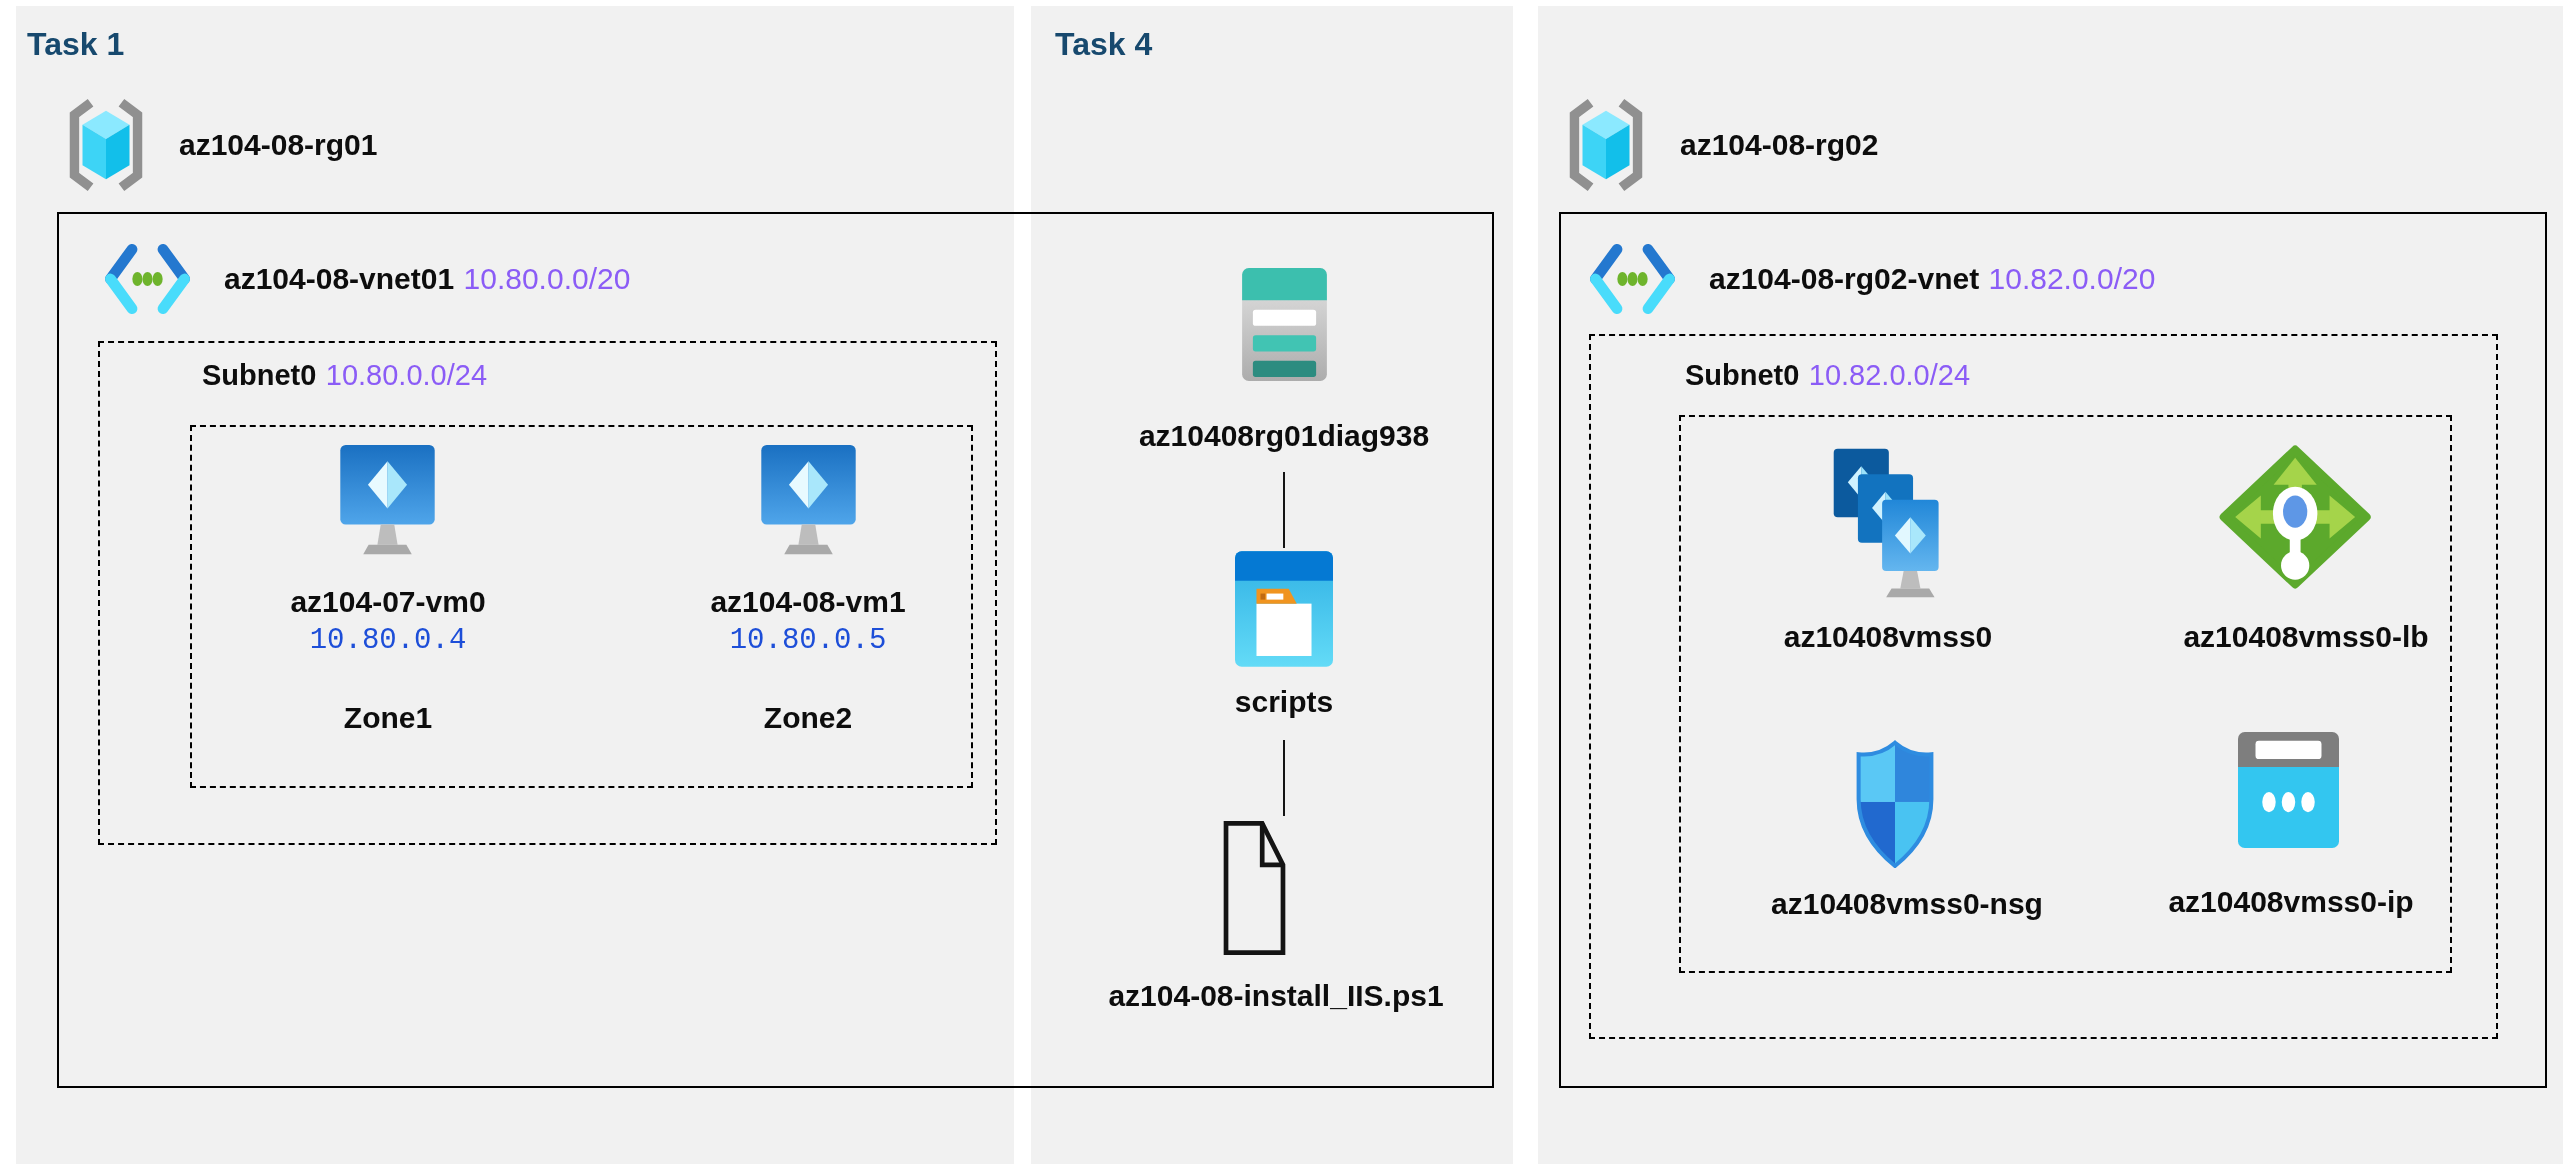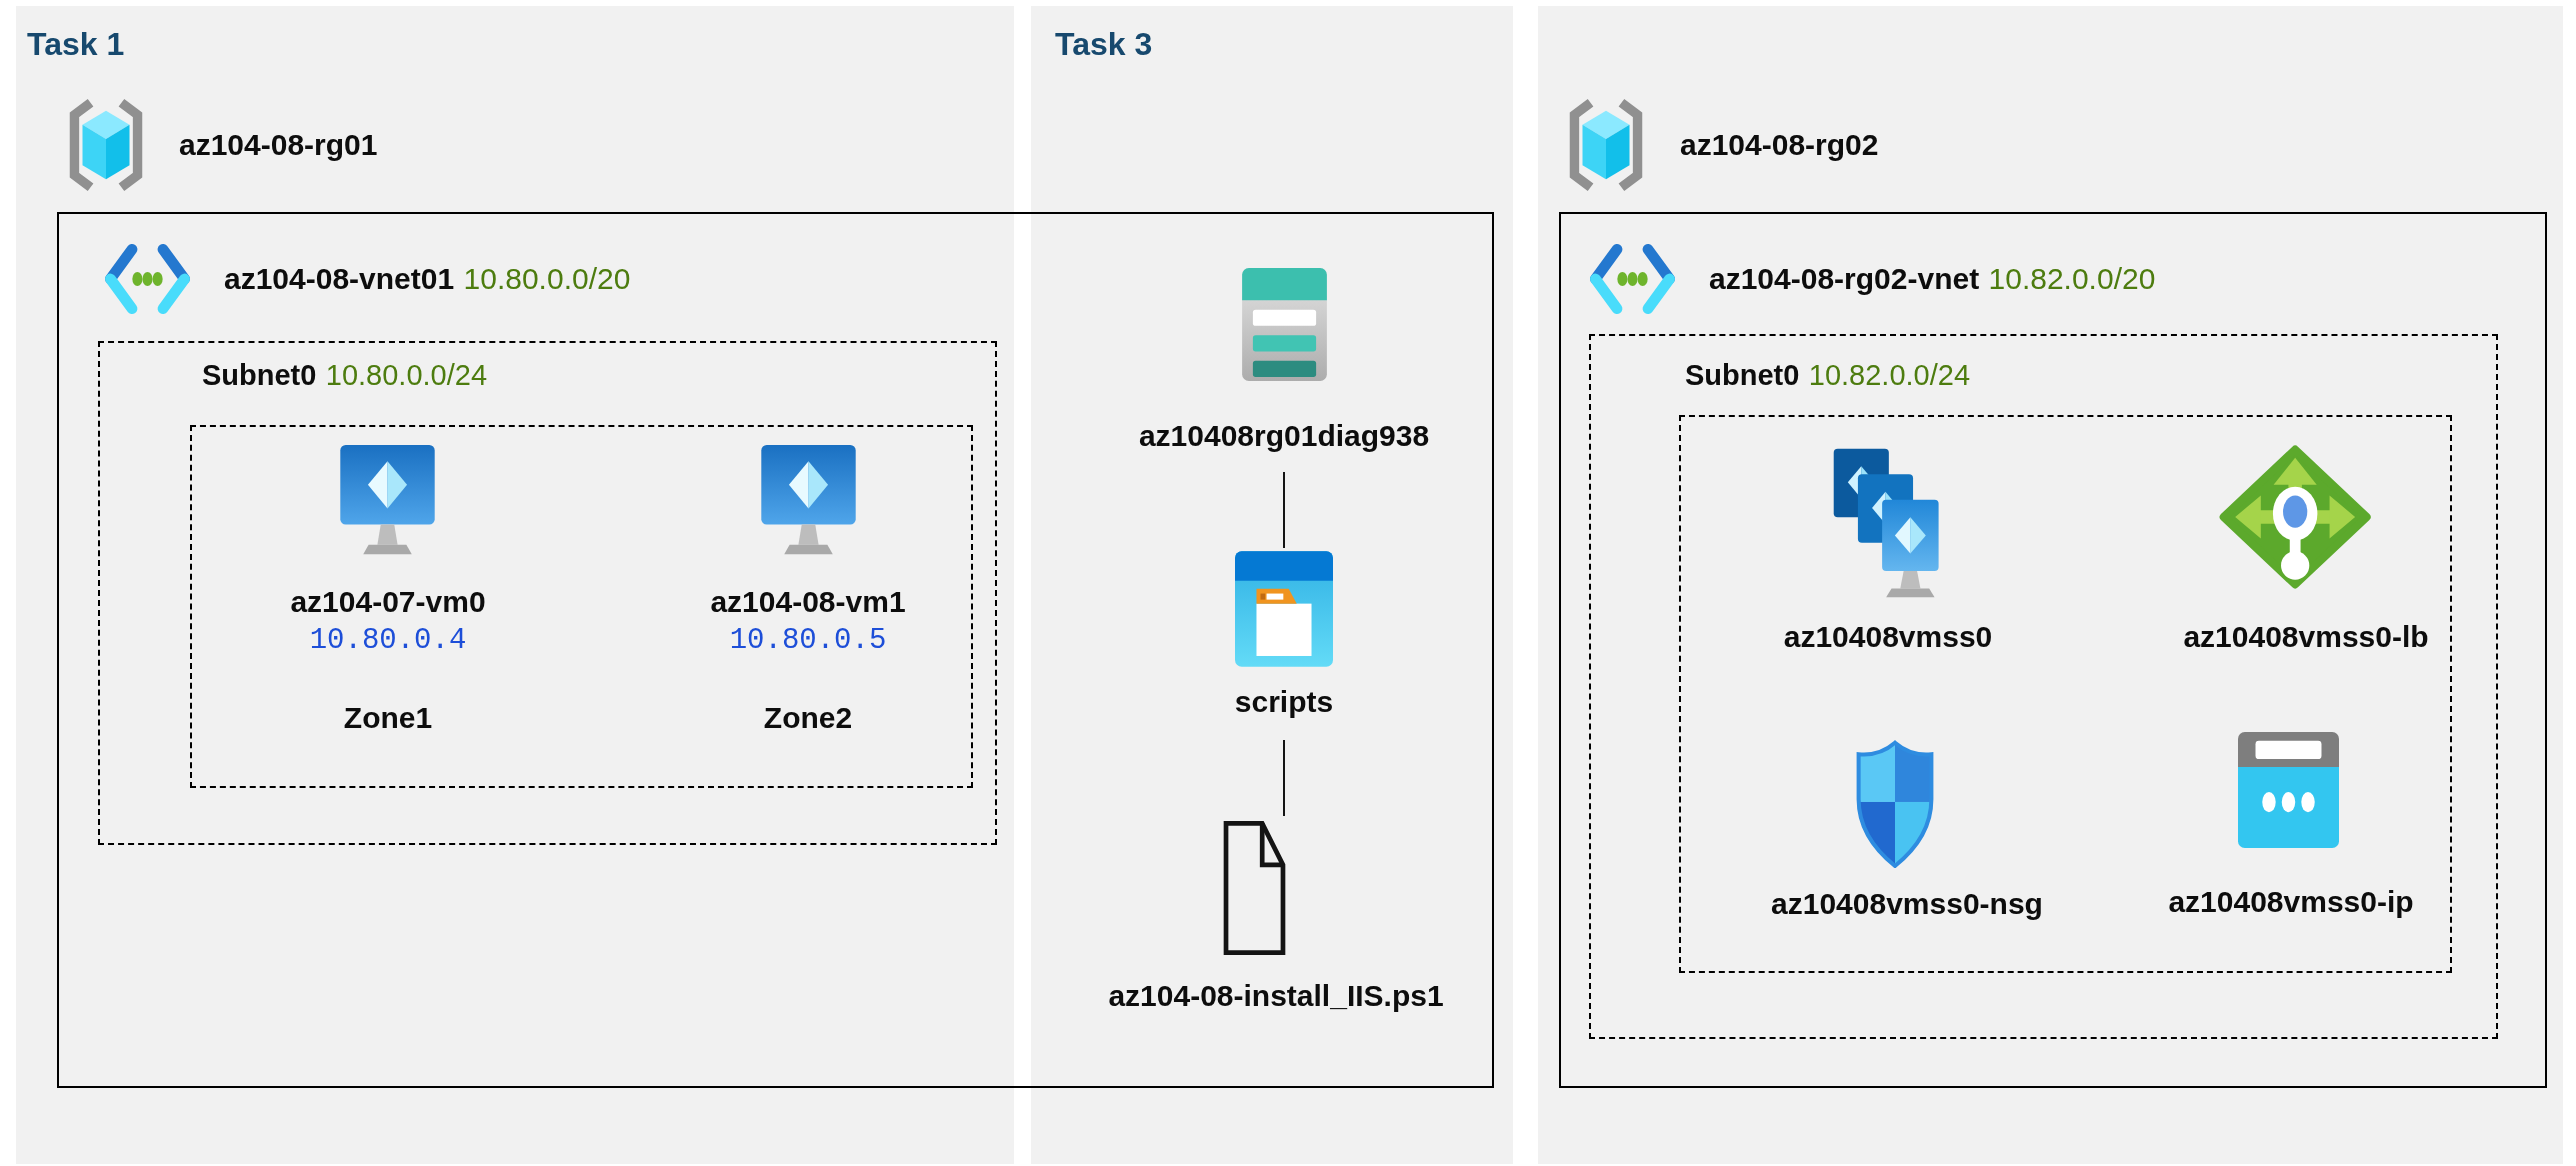--- a/index.html
+++ b/index.html
@@ -5,36 +5,36 @@
   html,body{margin:0;padding:0;background:#ffffff;}
   .canvas{position:relative;width:2576px;height:1166px;background:#ffffff;
           font-family:"Liberation Sans",sans-serif;overflow:hidden;}
   .panel{position:absolute;top:6px;height:1158px;background:#F1F1F1;}
   .task-title{position:absolute;font-size:32px;font-weight:bold;color:#17496E;white-space:nowrap;}
   .blackbox{position:absolute;border:2.7px solid #000;box-sizing:border-box;}
   .dashedbox{position:absolute;border:2px dashed #000;box-sizing:border-box;}
   .icon{position:absolute;}
   .icon svg{display:block;width:100%;height:100%;}
   .lbl{position:absolute;font-size:30px;font-weight:bold;color:#0d0d0d;white-space:nowrap;}
-  .lbl .cidr{font-weight:normal;color:#4d7c0f;margin-left:9.4px;}
+  .lbl .cidr{font-weight:normal;color:#8b5cf6;margin-left:9.4px;}
   .ctr{transform:translateX(-50%);text-align:center;}
   .plain{font-weight:normal;color:#1d4ed8;font-family:Liberation Mono, monospace;}
   .connector{position:absolute;width:2px;background:#141414;}
 </style>
 </head>
 <body>
 
 <div class="canvas">
 
   <div class="panel" style="left:16px;width:998px;"></div>
   <div class="panel" style="left:1031px;width:482px;"></div>
   <div class="panel" style="left:1538px;width:1025px;"></div>
 
   <div class="task-title" style="left:27px;top:17.5px;margin-top:8px;">Task 1</div>
-  <div class="task-title" style="left:1055px;top:26px;">Task 3</div>
+  <div class="task-title" style="left:1055px;top:26px;">Task 4</div>
 
   <div class="icon" style="left:59px;top:96px;width:94px;height:98px;">
     <svg viewBox="0 0 140 146">
       <path d="M47,10 L23,28 L23,118 L47,136" fill="none" stroke="#909090" stroke-width="14"></path>
       <path d="M93,10 L117,28 L117,118 L93,136" fill="none" stroke="#909090" stroke-width="14"></path>
       <polygon points="70,22 105,43 70,64 35,43" fill="#8BE9FF"></polygon>
       <polygon points="35,43 70,64 70,124 35,103" fill="#3DD4F6"></polygon>
       <polygon points="105,43 70,64 70,124 105,103" fill="#12BFEA"></polygon>
     </svg>
   </div>

